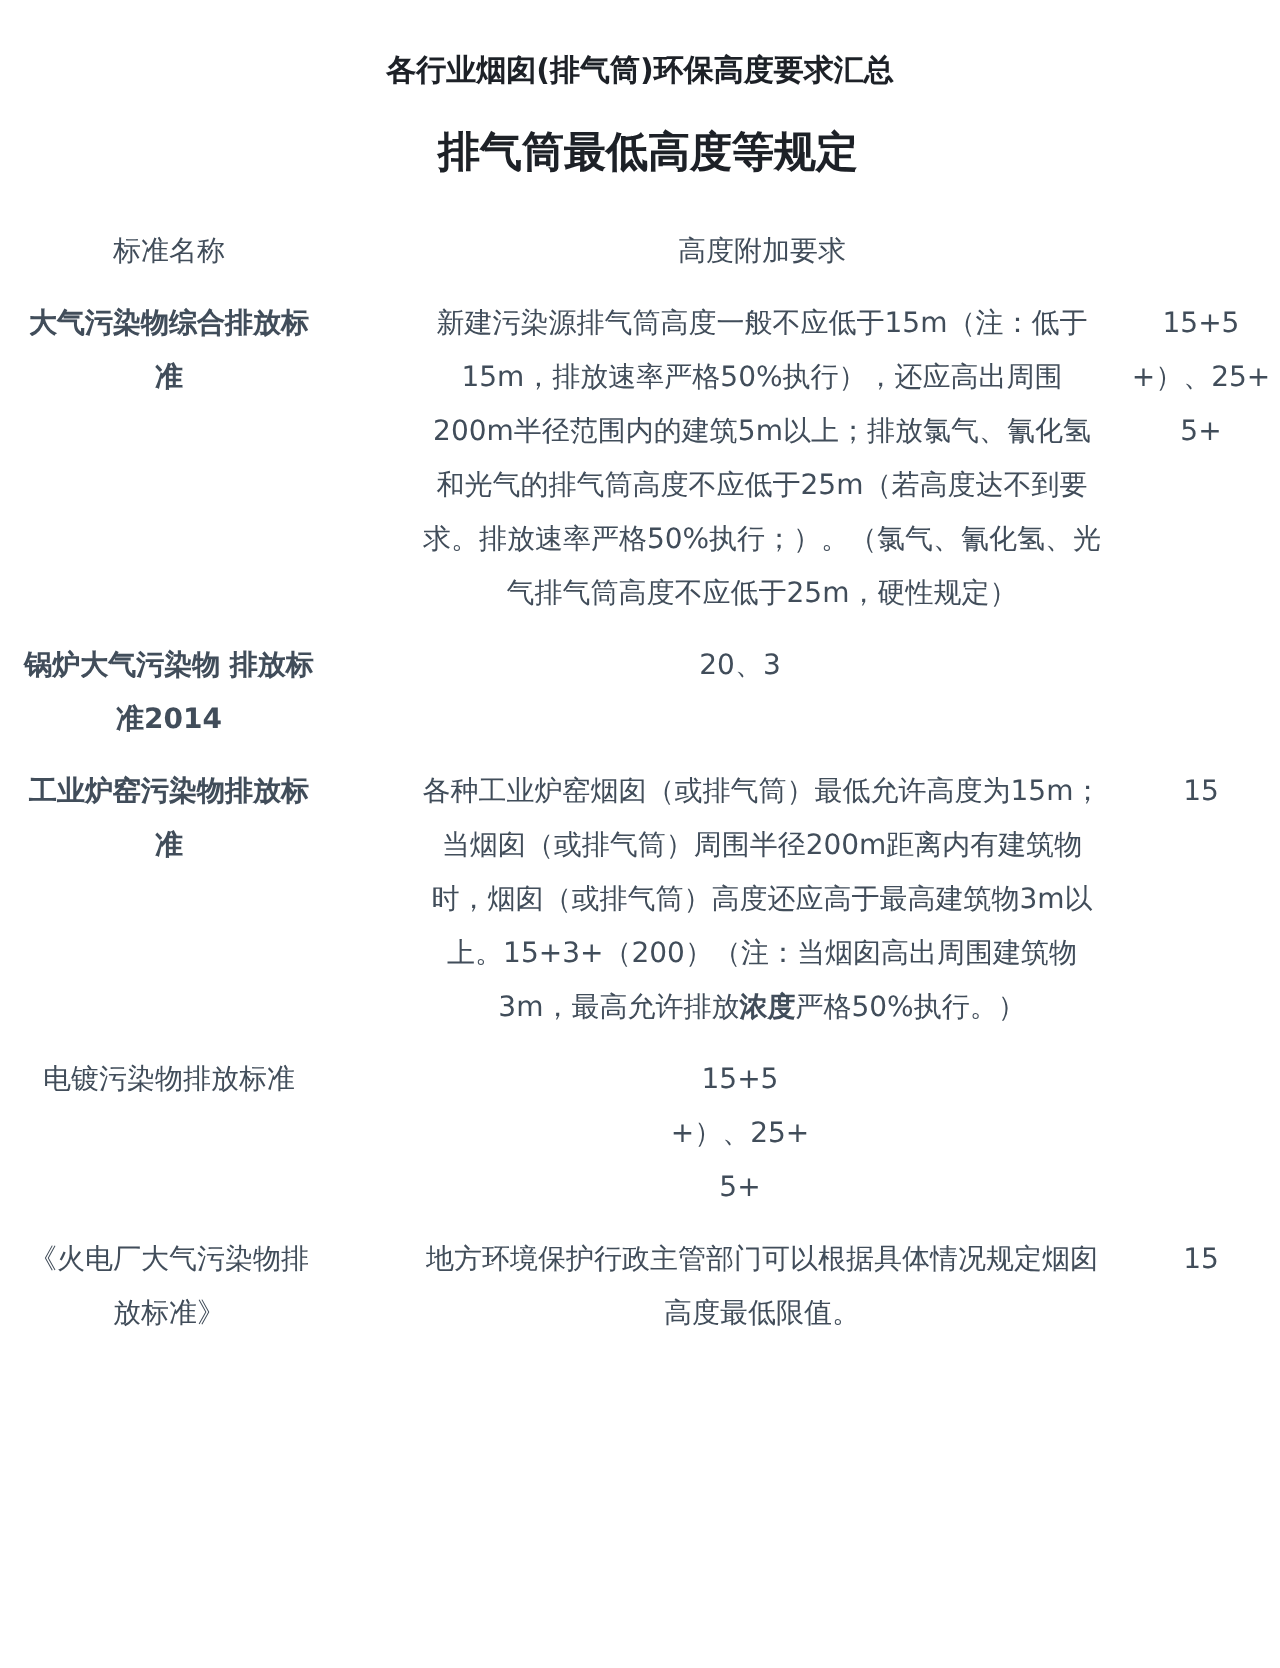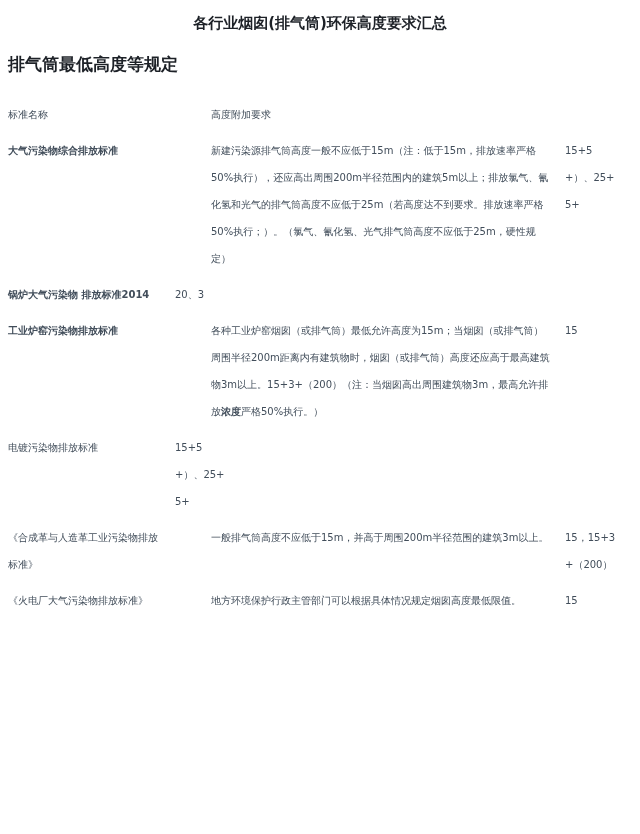--- a/index.html
+++ b/index.html
@@ -15,50 +15,52 @@
     font-size: 14px;
     line-height: 27px;
     color: var(--body-color, #414d5a);
   }
   .page {
     width: 640px;
     height: 834px;
     background: var(--bg-color, #ffffff);
   }
   .title {
-    margin: 4px;
+    margin: 16px;
     padding-top: 9px;
     font-size: 15px;
     font-weight: bold;
     text-align: center;
     color: var(--heading-color, #1d2127);
     line-height: 20px;
   }
   .section-heading {
     margin: 20px 0 0 8px;
-    font-size: 17px;
+    font-size: 21px;
     font-weight: bold;
     color: var(--heading-color, #1d2127);
     line-height: 23px;
+    text-align: center;
   }
   .table {
     margin-top: 25px;
   }
   .row {
     display: grid;
     grid-template-columns: 167px 390px 1fr;
     padding: 0 4px 0 8px;
     margin-bottom: 9px;
   }
   .header-row {
     margin-bottom: 9px;
   }
   .cell {
-    font-size: 10px;
+    font-size: 14px;
     line-height: 27px;
+    text-align: center;
   }
   .col-name {
     padding-right: 14px;
   }
   .col-req {
     padding-right: 14px;
     margin-left: 36px;
   }
   .pre {
     white-space: pre-line;
@@ -105,26 +107,20 @@
       <div class="cell col-min pre">15</div>
     </div>
 
     <div class="row">
       <div class="cell col-name" data-bold="false">电镀污染物排放标准</div>
       <div class="cell col-min pre">15+5
 +）、25+
 5+</div>
     </div>
 
-    <div class="row">
-      <div class="cell col-name" data-bold="false">《合成革与人造革工业污染物排放标准》</div>
-      <div class="cell col-req"><span>一般排气筒高度不应低于15m，并高于周围200m半径范围的建筑3m以上。</span></div>
-      <div class="cell col-min pre">15，15+3
-+（200）</div>
-    </div>
 
     <div class="row">
       <div class="cell col-name" data-bold="false">《火电厂大气污染物排放标准》</div>
       <div class="cell col-req"><span>地方环境保护行政主管部门可以根据具体情况规定烟囱高度最低限值。</span></div>
       <div class="cell col-min pre">15</div>
     </div>
 
   </div>
 </div>
 

